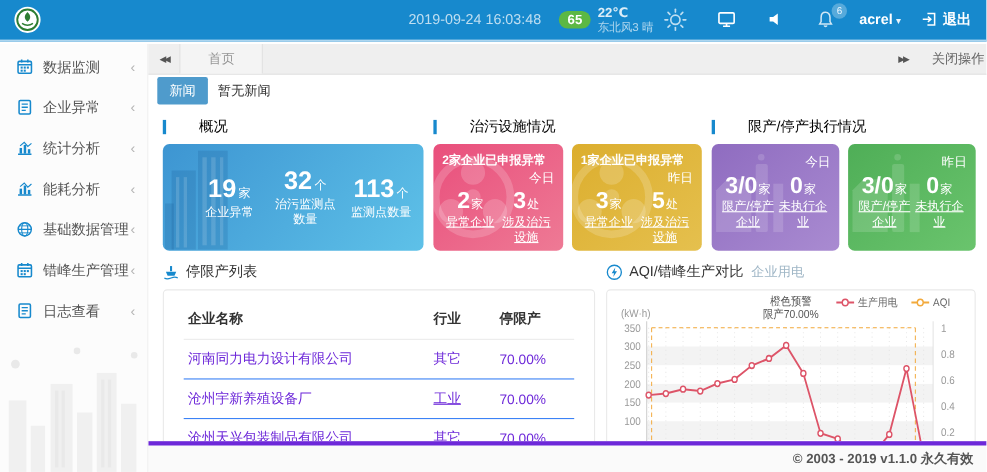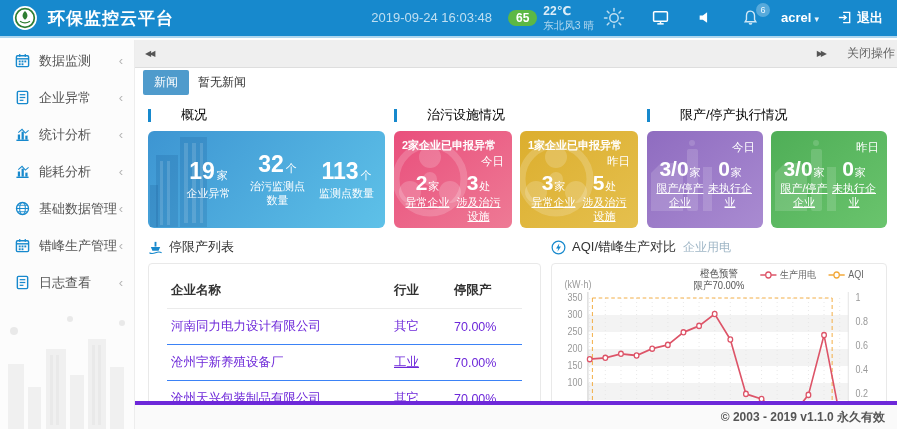--- a/index.html
+++ b/index.html
@@ -113,21 +113,20 @@
 
 <div class="app">
 
   <header>
     <span class="logo"><svg viewBox="0 0 24 24">
           <circle cx="12" cy="12" r="11" fill="#fff"></circle>
           <circle cx="12" cy="12" r="8.6" fill="none" stroke="#2e7d32" stroke-width="1.6"></circle>
           <path d="M12 5.5 C9.4 8 8.6 11 12 13.6 C15.4 11 14.6 8 12 5.5Z" fill="#2e7d32"></path>
           <path d="M7.4 15 Q12 18 16.6 15" stroke="#2e7d32" fill="none" stroke-width="1.2"></path>
         </svg></span>
-    <h1 class="title">环保监控云平台</h1>
     <div class="hdr-right">
       <span class="dt">2019-09-24 16:03:48</span>
       <div class="weather">
         <span class="aqi-badge">65</span>
         <span class="wcol">
           <span class="t">22℃</span>
           <span class="w">东北风3 晴</span>
         </span>
         <span class="sun"><svg viewBox="0 0 24 24" stroke="rgba(255,255,255,.85)" fill="none" stroke-width="1.5">
               <circle cx="12" cy="12" r="4.2"></circle>
@@ -277,20 +276,21 @@
           <circle cx="122" cy="14" r="3"></circle>
           <circle cx="70" cy="10" r="3"></circle>
       </g>
     </svg>
   </aside>
 
   <div class="main">
 
     <div class="tabbar">
       <span class="arrbtn">◀◀</span>
+      <div class="tab">首页</div>
       <div class="flex1"></div>
       <span class="arrbtn">▶▶</span>
       <span class="closeops">关闭操作</span>
     </div>
 
     <div class="newsrow">
       <span class="newsbtn">新闻</span>
       <span class="newsmsg">暂无新闻</span>
     </div>
 

